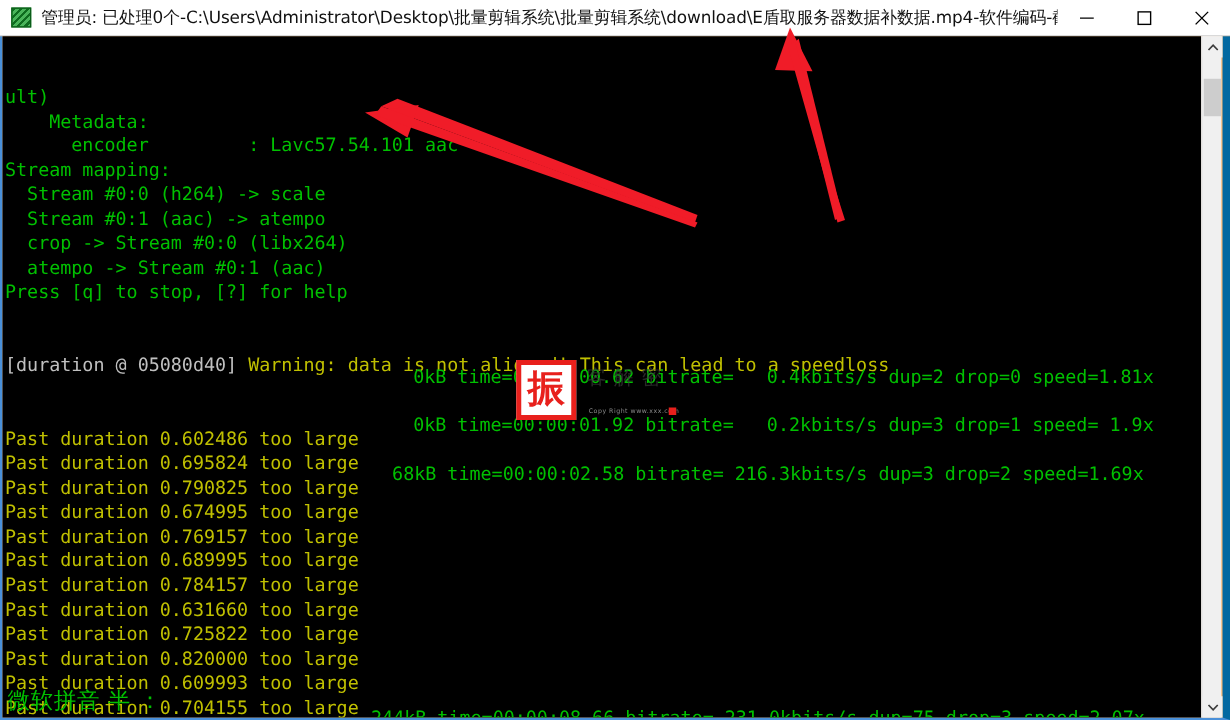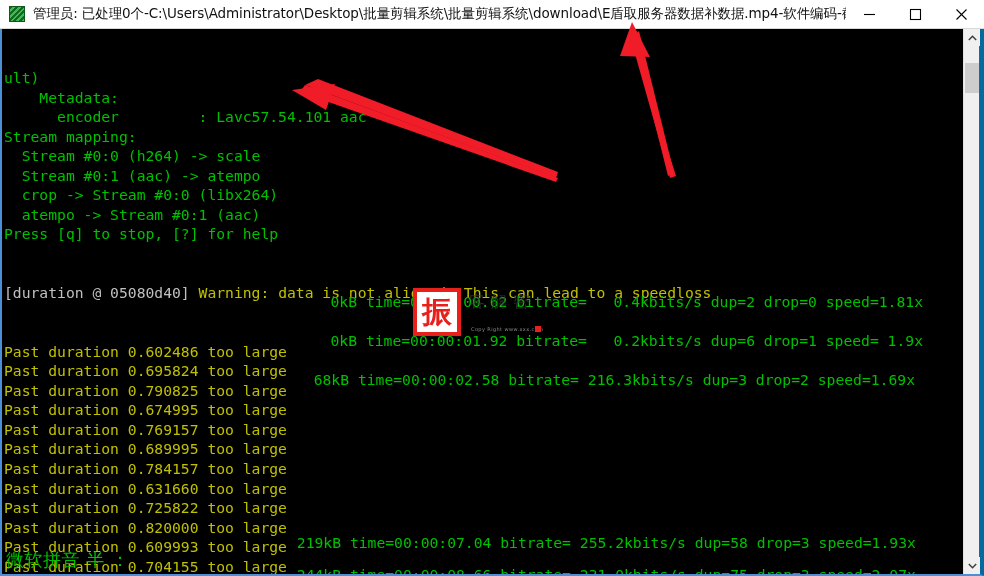--- a/index.html
+++ b/index.html
@@ -36,23 +36,23 @@
   .tb-btn{
     width:46px;height:29px;display:flex;align-items:center;justify-content:center;
     font-family:"DejaVu Sans","Liberation Sans",sans-serif;
     color:#000;
   }
   .tb-btn svg{display:block;}
 
   
   .console-frame{
     position:absolute;left:0;top:29px;width:984px;height:547px;
-    background:#15803d;
+    background:#fdba74;
     border-left:2px solid #4a90d9;
-    border-right:4px solid #0369a1;
+    border-right:6px solid #0369a1;
     border-bottom:2px solid #4a90d9;
     box-sizing:border-box;
   }
   .console{
     position:absolute;left:0;top:0;right:17px;bottom:0;
     overflow:hidden;background:#000;
   }
   .term{
     position:absolute;left:2px;top:0px;right:0;
     font-family:"DejaVu Sans Mono","Liberation Mono",monospace;
@@ -159,23 +159,22 @@
 
       <div class="term">
         <div id="header-lines"><div class="ln g">ult)</div><div class="ln g">    Metadata:</div><div class="ln g">      encoder         : Lavc57.54.101 aac</div><div class="ln g">Stream mapping:</div><div class="ln g">  Stream #0:0 (h264) -&gt; scale</div><div class="ln g">  Stream #0:1 (aac) -&gt; atempo</div><div class="ln g">  crop -&gt; Stream #0:0 (libx264)</div><div class="ln g">  atempo -&gt; Stream #0:1 (aac)</div><div class="ln g">Press [q] to stop, [?] for help</div></div>
         <div class="ln"><span class="w">[duration @ 05080d40] </span><span class="y">Warning: data is not aligned! This can lead to a speedloss</span></div>
         <div id="past-duration-lines"><div class="ln y">Past duration 0.602486 too large</div><div class="ln y">Past duration 0.695824 too large</div><div class="ln y">Past duration 0.790825 too large</div><div class="ln y">Past duration 0.674995 too large</div><div class="ln y">Past duration 0.769157 too large</div><div class="ln y">Past duration 0.689995 too large</div><div class="ln y">Past duration 0.784157 too large</div><div class="ln y">Past duration 0.631660 too large</div><div class="ln y">Past duration 0.725822 too large</div><div class="ln y">Past duration 0.820000 too large</div><div class="ln y">Past duration 0.609993 too large</div><div class="ln y">Past duration 0.704155 too large</div></div>
         
       </div>
 
       <div class="prog-layer" id="prog-layer">
           <div class="prog" style="top: 263px; left: 302px;">   0kB time=00:00:00.62 bitrate=   0.4kbits/s dup=2 drop=0 speed=1.81x</div>
-          <div class="prog" style="top: 302px; left: 302px;">   0kB time=00:00:01.92 bitrate=   0.2kbits/s dup=6 drop=1 speed= 1.9x</div>
+          <div class="prog" style="top: 302px; left: 302px;">   0kB time=00:00:01.92 bitrate=   0.2kbits/s dup=3 drop=1 speed= 1.9x</div>
           <div class="prog" style="top: 341px; left: 294px; text-align: center;">  68kB time=00:00:02.58 bitrate= 216.3kbits/s dup=3 drop=2 speed=1.69x</div>
-          <div class="prog" style="top: 504px; left: 286px;"> 219kB time=00:00:07.04 bitrate= 255.2kbits/s dup=58 drop=3 speed=1.93x</div>
           <div class="prog" style="top: 536px; left: 286px;"> 244kB time=00:00:08.66 bitrate= 231.0kbits/s dup=75 drop=3 speed=2.07x</div>
         </div>
 
       <div class="watermark">
         <div class="wm-seal">
           <span>振</span>
         </div>
         <div class="wm-text">客解密</div>
         <div class="wm-sub">Copy Right www.xxx.com</div>
         <div class="wm-dot"></div>

